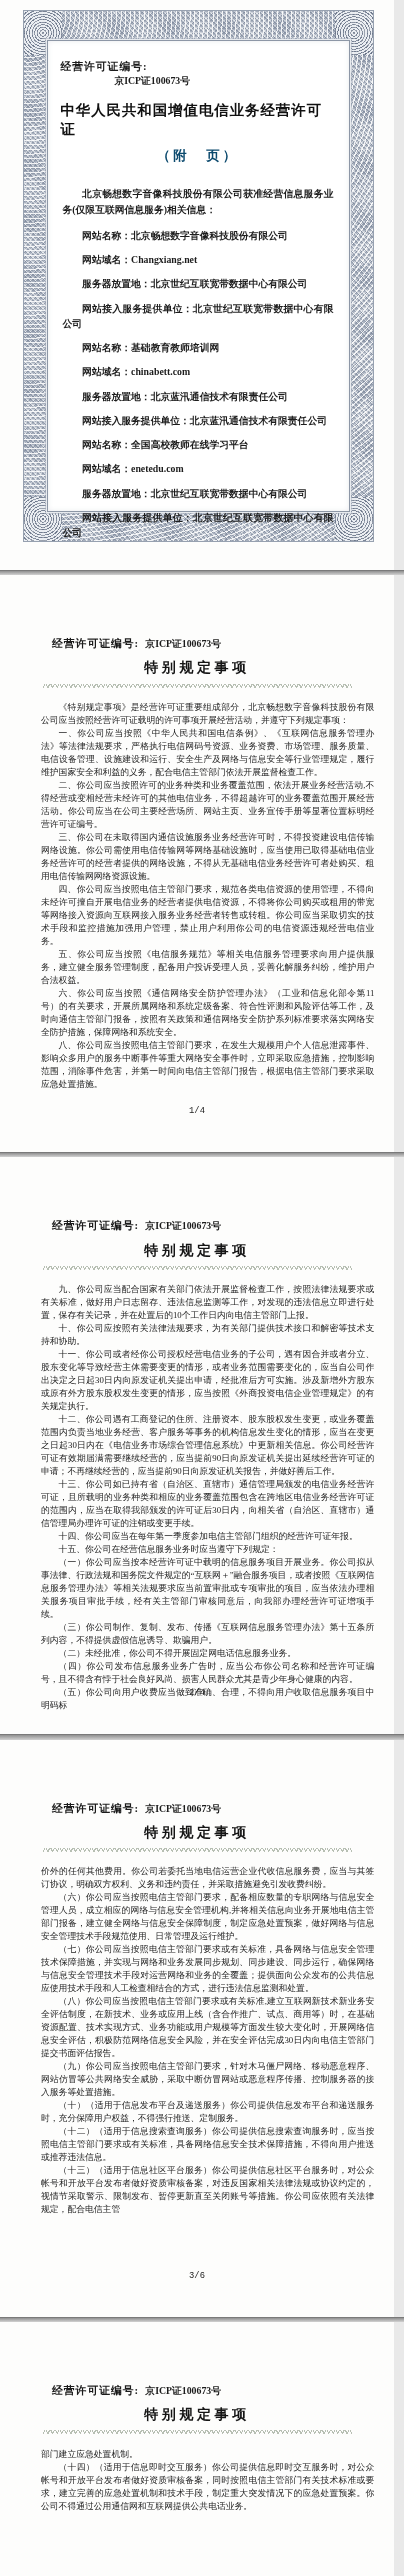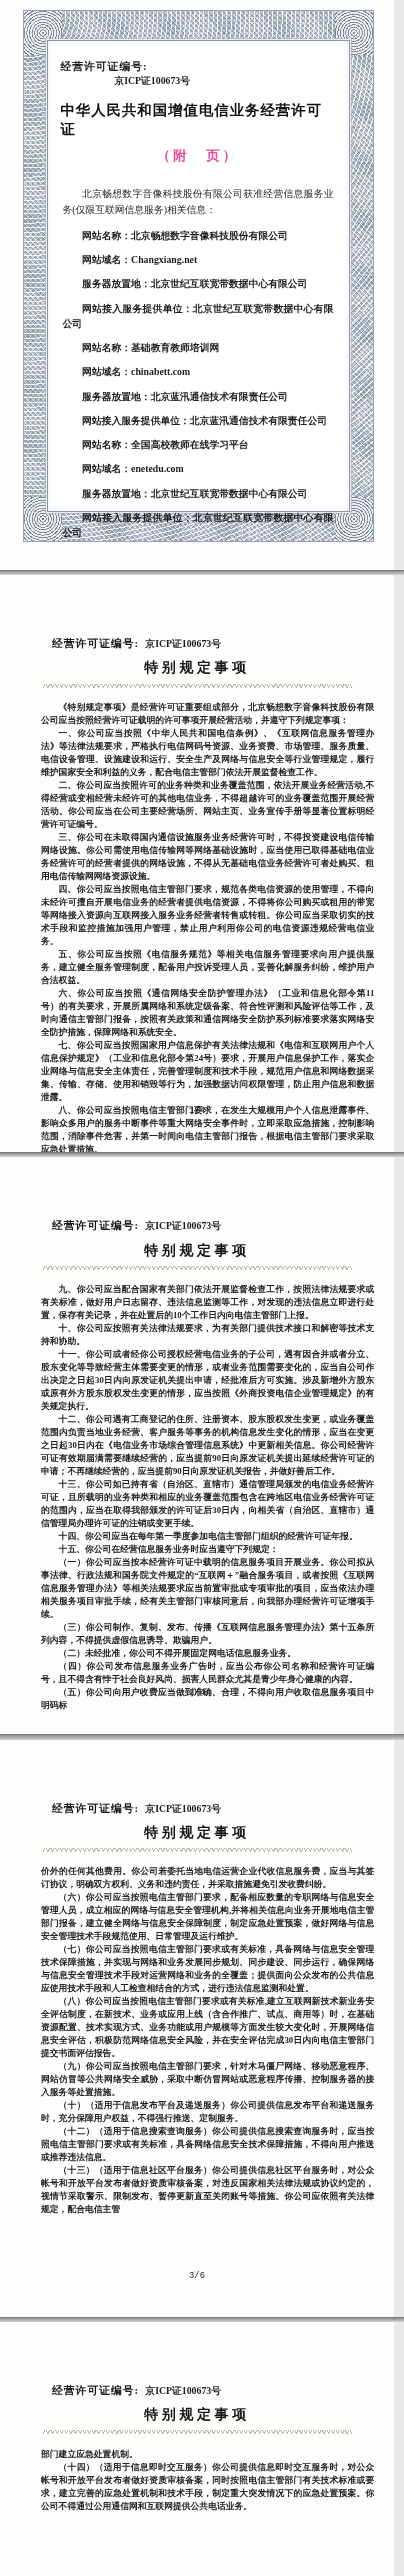--- a/index.html
+++ b/index.html
@@ -61,25 +61,25 @@
   .cert-title{
     margin:12.4px 0 0 0;
     text-align:left;
     font-size:14.4px;font-weight:bold;
     letter-spacing:1px;color:#111;
   }
   .cert-subtitle{
     margin-top:8.2px;
     text-align:center;
     font-size:13.4px;font-weight:bold;
-    letter-spacing:3.1px;color:#ec4899;
+    letter-spacing:3.1px;color:#0c4a6e;
   }
   .cert-intro{
     margin:21.6px 2.1px 0 2.1px;
-    font-size:9.8px;font-weight:400;
+    font-size:9.8px;font-weight:700;
     line-height:16px;
     text-indent:2em;
     text-align:justify;
     color:#1d1d1d;
   }
   .cert-entry{
     margin:9.3px 2.1px 0 2.1px;
     font-size:9.8px;font-weight:600;
     line-height:15px;
     text-indent:2em;
@@ -105,21 +105,20 @@
       repeating-linear-gradient(63deg,#b4bcb0 0 1px,transparent 1px 4.1px),
       repeating-linear-gradient(-63deg,#b4bcb0 0 1px,transparent 1px 4.1px);
     opacity:.95;
   }
   .prov-body{
     margin:13.4px 19.6px 0 41px;
     font-size:8.8px;
     line-height:13px;
     text-align:justify;
     color:#222;
-    font-weight:bold;
   }
   .prov-body p{margin:0;text-indent:2em;}
   .prov-body p.cont{text-indent:0;}
   .pager{
     position:absolute;
     left:0;right:0;
     bottom:36px;
     text-align:center;
     font-size:8.8px;
     color:#222;
@@ -171,21 +170,20 @@
     <h2 class="prov-title">特别规定事项</h2>
     <div class="zigzag"></div>
     <div class="prov-body">
       <p>《特别规定事项》是经营许可证重要组成部分，北京畅想数字音像科技股份有限公司应当按照经营许可证载明的许可事项开展经营活动，并遵守下列规定事项：</p>
       <p>一、你公司应当按照《中华人民共和国电信条例》、《互联网信息服务管理办法》等法律法规要求，严格执行电信网码号资源、业务资费、市场管理、服务质量、电信设备管理、设施建设和运行、安全生产及网络与信息安全等行业管理规定，履行维护国家安全和利益的义务，配合电信主管部门依法开展监督检查工作。</p>
       <p>二、你公司应当按照许可的业务种类和业务覆盖范围，依法开展业务经营活动,不得经营或变相经营未经许可的其他电信业务，不得超越许可的业务覆盖范围开展经营活动。你公司应当在公司主要经营场所、网站主页、业务宣传手册等显著位置标明经营许可证编号。</p>
       <p>三、你公司在未取得国内通信设施服务业务经营许可时，不得投资建设电信传输网络设施。你公司需使用电信传输网等网络基础设施时，应当使用已取得基础电信业务经营许可的经营者提供的网络设施，不得从无基础电信业务经营许可者处购买、租用电信传输网网络资源设施。</p>
       <p>四、你公司应当按照电信主管部门要求，规范各类电信资源的使用管理，不得向未经许可擅自开展电信业务的经营者提供电信资源，不得将你公司购买或租用的带宽等网络接入资源向互联网接入服务业务经营者转售或转租。你公司应当采取切实的技术手段和监控措施加强用户管理，禁止用户利用你公司的电信资源违规经营电信业务。</p>
       <p>五、你公司应当按照《电信服务规范》等相关电信服务管理要求向用户提供服务，建立健全服务管理制度，配备用户投诉受理人员，妥善化解服务纠纷，维护用户合法权益。</p>
       <p>六、你公司应当按照《通信网络安全防护管理办法》（工业和信息化部令第11号）的有关要求，开展所属网络和系统定级备案、符合性评测和风险评估等工作，及时向通信主管部门报备，按照有关政策和通信网络安全防护系列标准要求落实网络安全防护措施，保障网络和系统安全。</p>
-      <p>七、你公司应当按照国家用户信息保护有关法律法规和《电信和互联网用户个人信息保护规定》（工业和信息化部令第24号）要求，开展用户信息保护工作，落实企业网络与信息安全主体责任，完善管理制度和技术手段，规范用户信息和网络数据采集、传输、存储、使用和销毁等行为，加强数据访问权限管理，防止用户信息和数据泄露。</p>
       <p>八、你公司应当按照电信主管部门要求，在发生大规模用户个人信息泄露事件、影响众多用户的服务中断事件等重大网络安全事件时，立即采取应急措施，控制影响范围，消除事件危害，并第一时间向电信主管部门报告，根据电信主管部门要求采取应急处置措施。</p>
     </div>
     <div class="pager">1/4</div>
   </section>
 
   <div class="divider"></div>
 
   <section class="page page-prov" style="height:577px">
     <div class="prov-header">
       <span class="lbl">经营许可证编号:</span>

